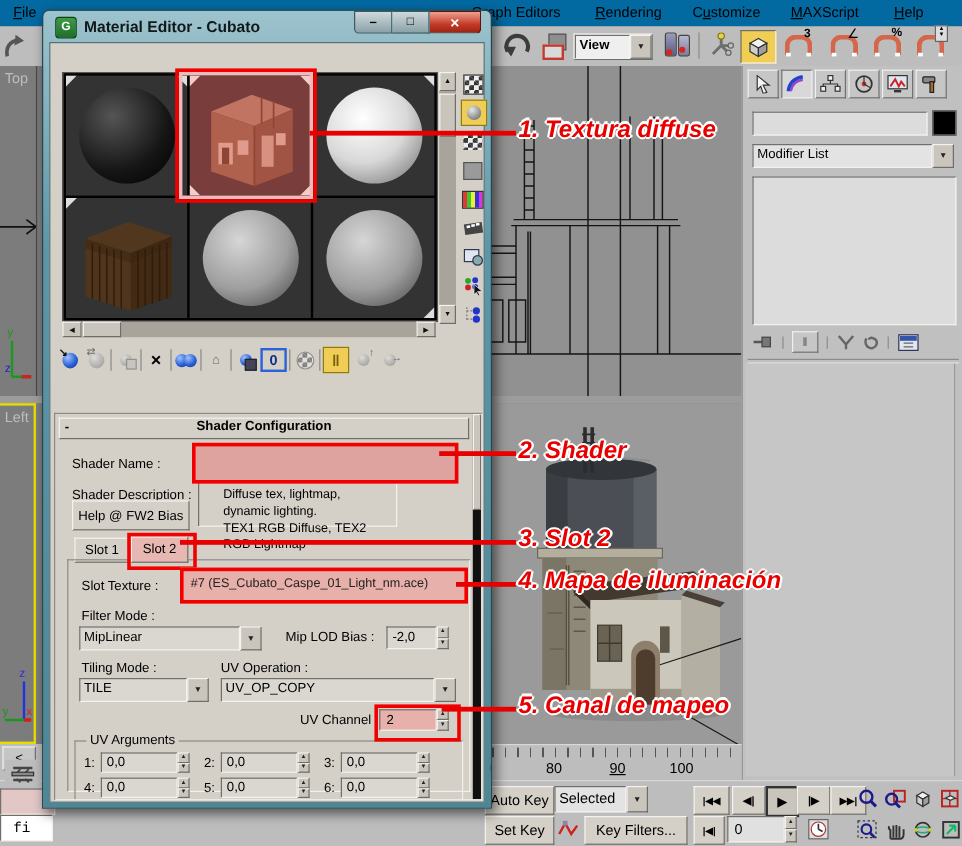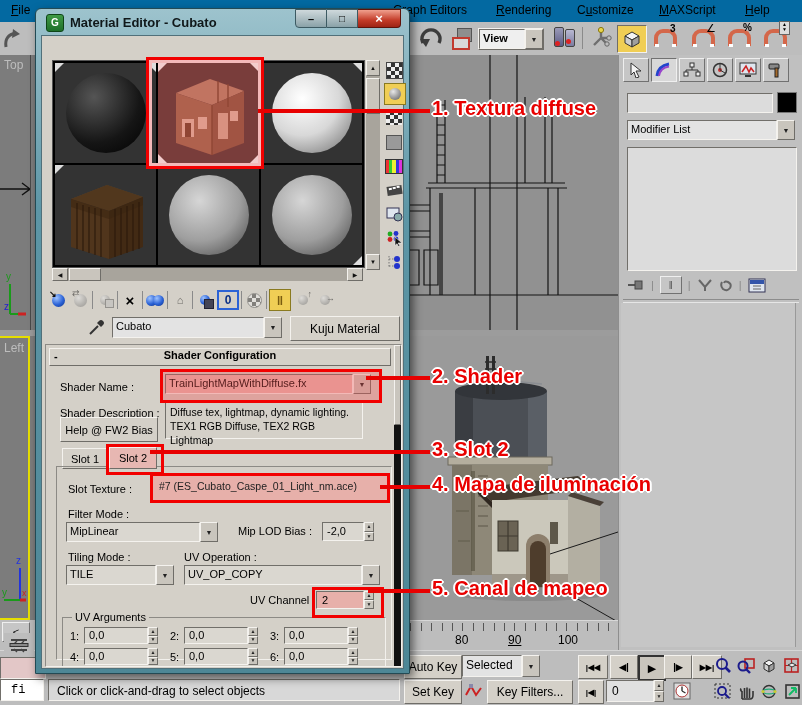--- a/index.html
+++ b/index.html
@@ -18,21 +18,21 @@
                  border:1px solid;border-color:#716f6a #f4f2ee #f4f2ee #716f6a;white-space:nowrap;}
   .combo .cbtn{width:16px;background:#c9c5bd;border:1px solid;border-color:#f4f2ee #6f6d68 #6f6d68 #f4f2ee;
                font-size:7px;display:flex;align-items:center;justify-content:center;color:#222;}
   .spin{width:10px;display:flex;flex-direction:column;}
   .spin div{flex:1;background:#c9c5bd;border:1px solid;border-color:#f4f2ee #6f6d68 #6f6d68 #f4f2ee;
             font-size:5px;line-height:5px;display:flex;align-items:center;justify-content:center;color:#222;}
   .menu-item{display:inline-block;padding:3px 9px 3px 9px;font-size:12px;}
   
   .anno{font-size:20px;font-weight:bold;color:#e80000;white-space:nowrap;z-index:30;
         text-shadow:-2px 0 0 #fff,2px 0 0 #fff,0 -2px 0 #fff,0 2px 0 #fff,
-                    -1px -1px 0 #fff,1px -1px 0 #fff,-1px 1px 0 #fff,1px 1px 0 #fff;}
+                    -1px -1px 0 #fff,1px -1px 0 #fff,-1px 1px 0 #fff,1px 1px 0 #fff;font-style:italic;}
   .redline{height:4px;background:#e80000;z-index:29;}
   .redbox{border:3px solid #f20000;z-index:28;}
   .pinkfill{background:rgba(240,80,80,0.35);}
   
   .slot{position:absolute;width:101px;height:100px;background:#333;overflow:hidden;}
   .sphere{position:absolute;left:11px;top:10px;width:80px;height:80px;border-radius:50%;}
   .corner{position:absolute;width:0;height:0;border-style:solid;}
   
   .sb-btn{background:#c9c5bd;border:1px solid;border-color:#f4f2ee #6f6d68 #6f6d68 #f4f2ee;
           font-size:6px;display:flex;align-items:center;justify-content:center;color:#111;}
@@ -326,23 +326,20 @@
           <path d="M6 8 l3-3 M13 8 l3-3 M6 13 l3 3 M13 13 l3 3" stroke="#444" stroke-width="1.4"></path>
           <rect x="2" y="7.5" width="18" height="3" fill="#888" stroke="#333"></rect>
         </svg>
     </div>
 
     <div class="abs" style="left:0;top:6px;width:44px;height:20px;background:#e3c7c7;border:1px solid;border-color:#716f6a #f4f2ee #f4f2ee #716f6a;"></div>
     <div class="abs" style="left:0;top:28px;width:44px;height:22px;background:#fff;border:1px solid;border-color:#716f6a #f4f2ee #f4f2ee #716f6a;font-family:'Liberation Mono',monospace;font-size:12px;padding:3px 0 0 10px;box-sizing:border-box;">
       <span>fi</span>
     </div>
 
-    <div class="abs sunken" style="left:48px;top:28px;width:352px;height:22px;background:#d8d8d8;padding:4px 0 0 8px;box-sizing:border-box;font-size:12px;">
-      <span>Click or click-and-drag to select objects</span>
-    </div>
 
     <div class="abs raised btn" style="left:404px;top:4px;width:56px;height:22px;font-size:12px;">Auto Key</div>
     <div class="abs combo" style="left:462px;top:4px;width:78px;height:22px;">
       <div class="cfield" style="background:#e3e3e3;font-size:12px;">Selected</div>
       <div class="cbtn">▼</div>
     </div>
     <div class="abs raised btn" style="left:404px;top:29px;width:56px;height:22px;font-size:12px;">Set Key</div>
     <svg class="abs" style="left:464px;top:31px;" width="20" height="18" viewBox="0 0 20 18">
         <path d="M2 13 L7 4 L12 13 L17 6" stroke="#c22" stroke-width="2" fill="none"></path>
         <rect x="5" y="2" width="4" height="4" fill="#88a"></rect>
@@ -597,53 +594,38 @@
         <div class="mi" style="opacity:.5;">
             <div class="ballg" style="width:10px;height:10px;"></div>
             <span class="abs" style="right:1px;top:-1px;font-size:9px;">↑</span>
           </div>
         <div class="mi" style="opacity:.5;">
             <div class="ballg" style="width:10px;height:10px;"></div>
             <span class="abs" style="right:0;top:3px;font-size:9px;">→</span>
           </div>
       </div>
 
-      <div class="abs" style="left:0;top:280px;width:100%;height:24px;">
-        <svg class="abs" style="left:46px;top:2px;" width="18" height="18" viewBox="0 0 18 18">
-            <path d="M2 16 L10 8" stroke="#333" stroke-width="2"></path>
-            <path d="M9 5 L13 9 L15 7 Q17 5 15 3 Q13 1 11 3 Z" fill="#333"></path>
-          </svg>
-        <div class="abs combo" style="left:70px;top:1px;width:170px;height:21px;">
-          <div class="cfield" style="background:#e3e3e3;">Cubato</div>
-          <div class="cbtn">▼</div>
-        </div>
-        <div class="abs raised btn" style="left:248px;top:0;width:108px;height:23px;font-size:12px;">Kuju Material</div>
-      </div>
 
       <div class="abs" style="left:3px;top:308px;width:355px;height:321px;border:1px solid;border-color:#8c8a85 #f2f0ec #f2f0ec #8c8a85;overflow:hidden;">
 
         <div class="abs" style="right:0;top:0;width:7px;height:100%;background:#111;">
           <div class="abs sb-thumb" style="left:0;top:0;width:5px;height:78px;"></div>
         </div>
 
         <div class="abs raised" style="left:3px;top:3px;width:340px;height:16px;text-align:center;font-weight:bold;font-size:11px;">
           <span class="abs" style="left:4px;top:1px;font-weight:bold;">-</span>
           <span>Shader Configuration</span>
         </div>
 
         <span class="abs lbl" style="left:14px;top:36px;">Shader Name :</span>
 
         <div class="abs redbox pinkfill" style="left:114px;top:24px;width:216px;height:28px;"></div>
-        <div class="abs combo" style="left:119px;top:29px;width:206px;height:20px;z-index:1;">
-          <div class="cfield" style="background:#e7b7b2;">TrainLightMapWithDiffuse.fx</div>
-          <div class="cbtn">▼</div>
-        </div>
 
         <span class="abs lbl" style="left:14px;top:62px;">Shader Description :</span>
-        <div class="abs sunken" style="left:119px;top:56px;width:198px;height:38px;background:#d4d0c8;padding:3px 4px;box-sizing:border-box;font-size:10.5px;line-height:14px;">
+        <div class="abs sunken" style="left:119px;top:56px;width:166px;height:38px;background:#d4d0c8;padding:3px 20px;box-sizing:border-box;font-size:10.5px;line-height:14px;">
           <div>Diffuse tex, lightmap, dynamic lighting.</div>
           <div>TEX1 RGB Diffuse, TEX2 RGB Lightmap</div>
         </div>
         <div class="abs raised btn" style="left:14px;top:72px;width:96px;height:23px;font-size:11px;">Help @ FW2 Bias</div>
 
         <div class="abs raised btn" style="left:16px;top:103px;width:44px;height:19px;font-size:11px;">Slot 1</div>
         <div class="abs redbox" style="left:60px;top:99px;width:52px;height:25px;"></div>
         <div class="abs raised btn" style="left:63px;top:102px;width:46px;height:20px;font-size:11px;background:#e7b7b2;z-index:1;">Slot 2</div>
 
         <div class="abs" style="left:10px;top:121px;width:334px;height:192px;border:1px solid;border-color:#8c8a85 #f2f0ec #f2f0ec #8c8a85;"></div>

